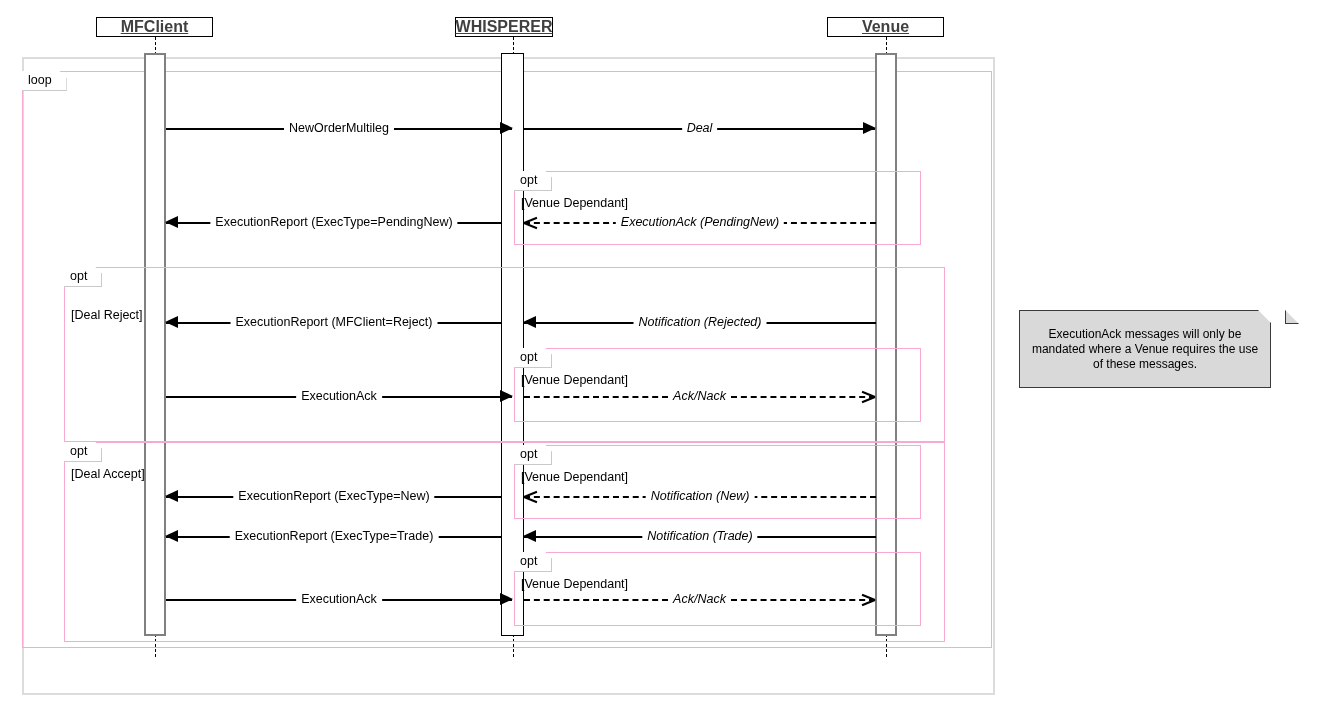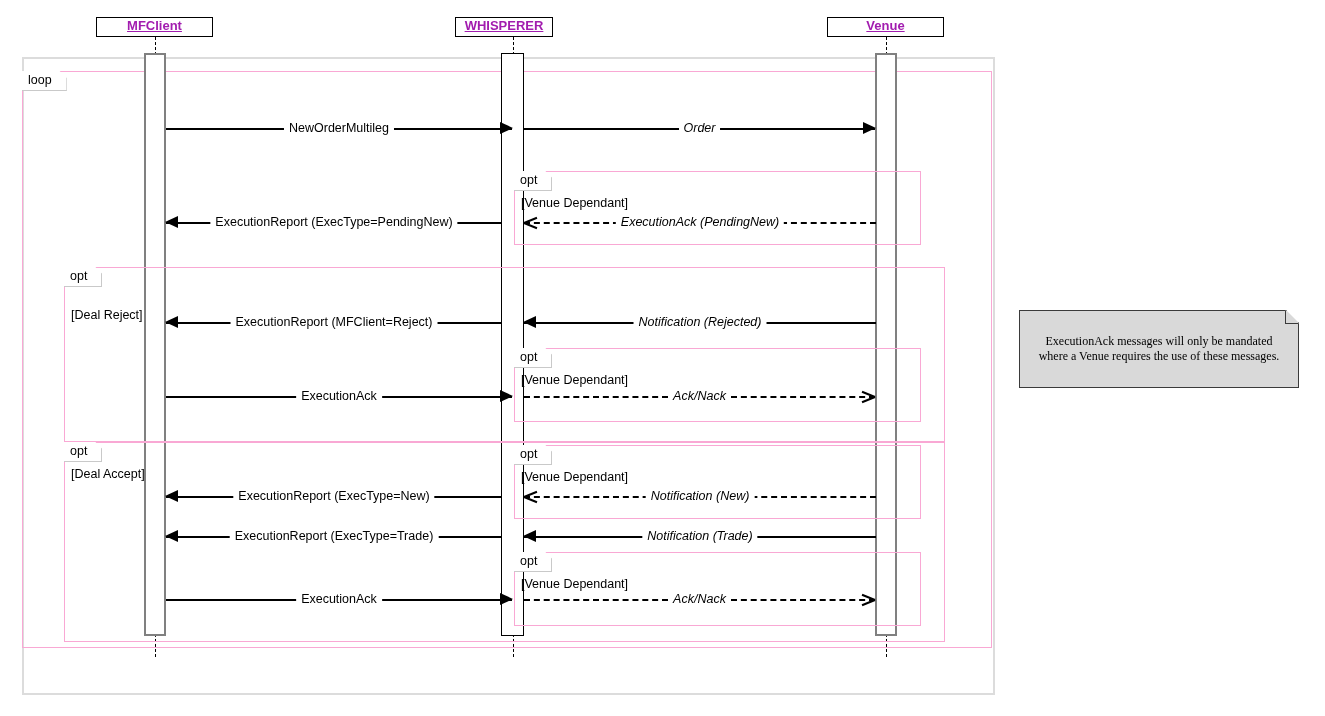--- a/index.html
+++ b/index.html
@@ -23,21 +23,21 @@
     clip-path:polygon(0 0,calc(100% - 7px) 0,100% 7px,100% 100%,0 100%);
   }
   .frag-guard{
     position:absolute;font-size:12.5px;color:#000;white-space:nowrap;
   }
 
   
   .participant-box{
     border:1.5px solid #000;background:#fff;
     display:flex;justify-content:center;
-    font-size:13px;font-weight:bold;color:#a21caf;
+    font-size:16px;font-weight:bold;color:#404040;
     text-decoration:underline;
   }
   .lifeline{
     border-left:1.5px dashed #000;width:0;
   }
   .activation{
     background:#ffffff;
   }
   .activation.grey{border:2px solid #808080;}
   .activation.black{border:1.7px solid #000;}
@@ -129,21 +129,21 @@
 
   <div class="abs msg" style="left:166px;top:128px;width:346px;">
     <div class="line"></div>
     <div class="ah right-filled"></div>
     <div class="label">NewOrderMultileg</div>
   </div>
 
   <div class="abs msg" style="left:524px;top:128px;width:351px;">
     <div class="line"></div>
     <div class="ah right-filled"></div>
-    <div class="label it">Order</div>
+    <div class="label it">Deal</div>
   </div>
 
   <div class="abs frag" style="left:514px;top:171px;width:407px;height:74px;">
     <div class="frag-label">opt</div>
     <div class="frag-guard" style="left:6px;top:24px;">[Venue Dependant]</div>
   </div>
 
   <div class="abs msg" style="left:166px;top:222px;width:336px;">
     <div class="line"></div>
     <div class="ah left-filled"></div>
@@ -247,20 +247,20 @@
   <div class="abs msg dashed" style="left:524px;top:599px;width:351px;">
     <div class="line"></div>
     <div class="ah right-open">
         <i></i>
         <i></i>
       </div>
     <div class="label it">Ack/Nack</div>
   </div>
 
   <div class="note-wrap" style="left:1019px;top:310px;width:280px;height:78px;">
-    <div class="abs note" style="left:0;top:0;width:280px;height:78px;font-family:Liberation Serif, serif;">
+    <div class="abs note" style="left:0;top:0;width:252px;height:78px;">
       <span>ExecutionAck messages will only be mandated where a Venue requires the use of these messages.</span>
     </div>
     <div class="note-fold"></div>
   </div>
 
 
 </div>
 
 </body></html>

